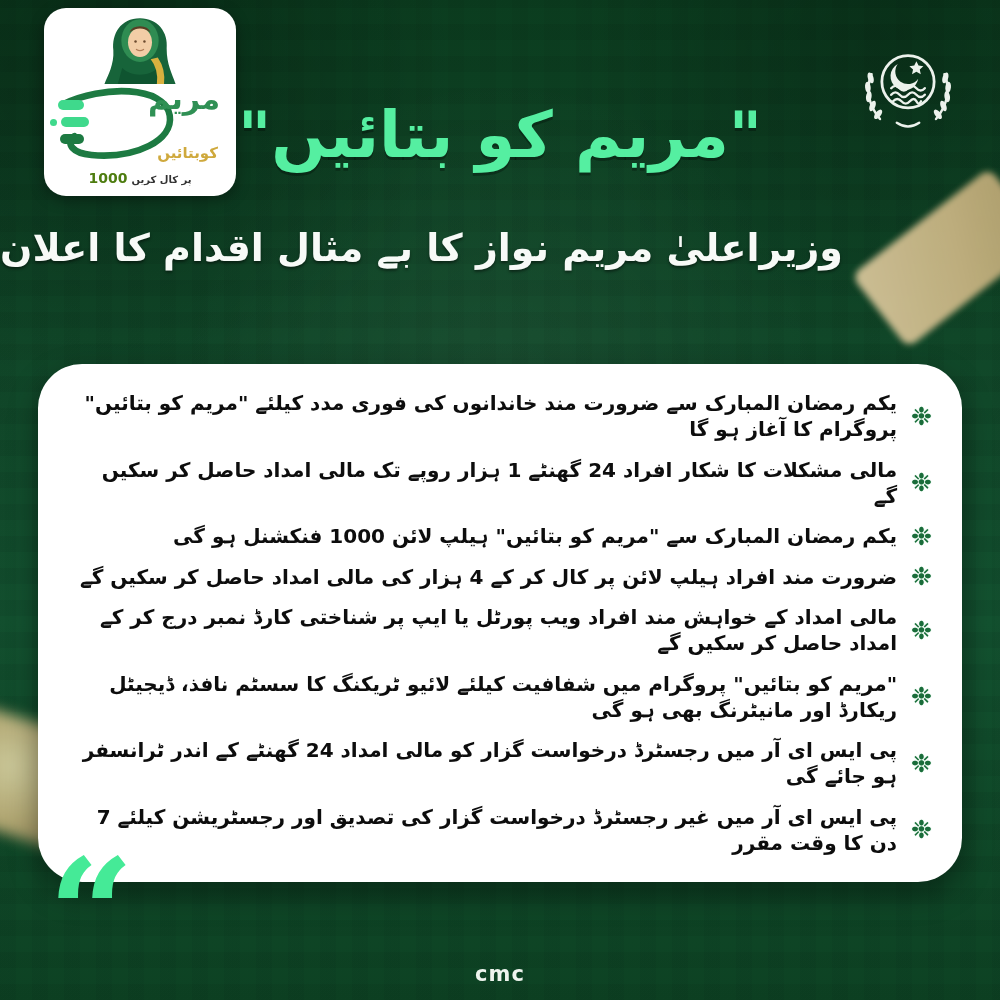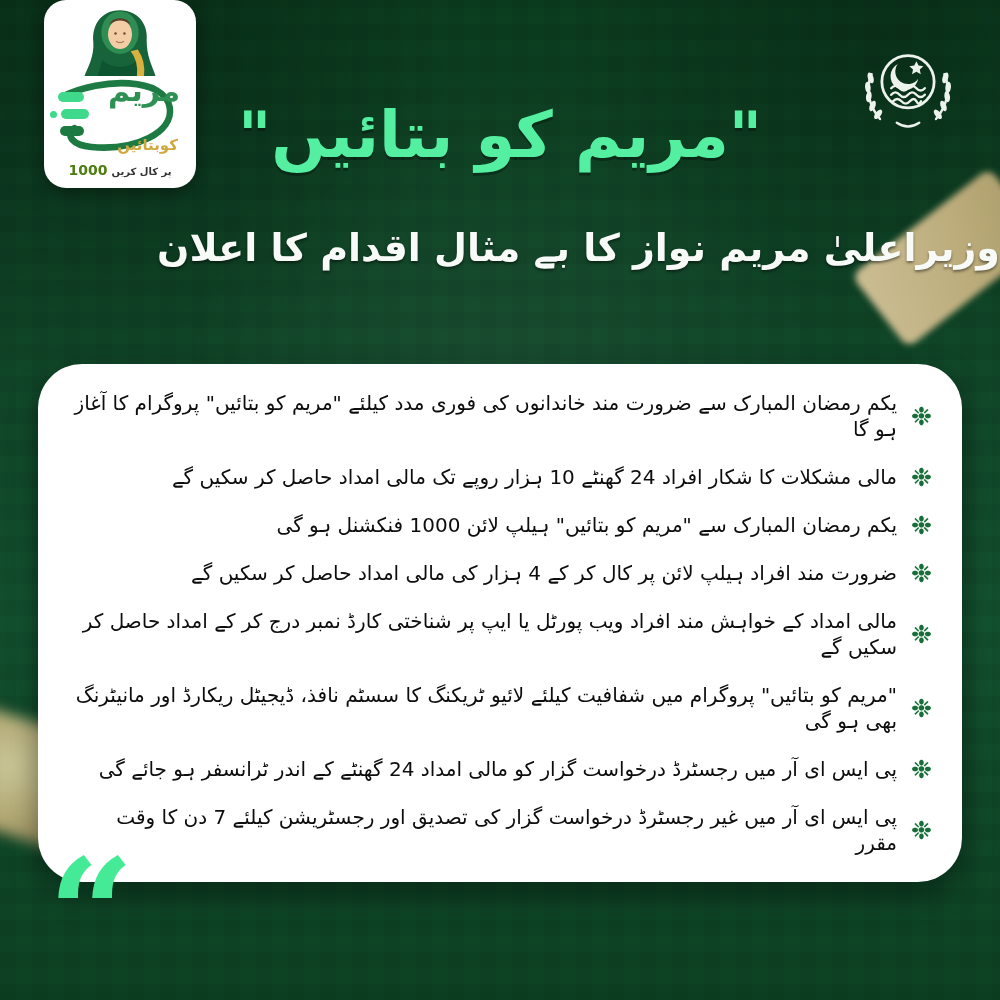--- a/index.html
+++ b/index.html
@@ -18,22 +18,22 @@
   
   .note{position:absolute;pointer-events:none;}
   .note-tr{right:-36px;top:212px;width:175px;height:92px;border-radius:10px;
     background:linear-gradient(115deg,#dcc99e,#ccb785 55%,#b7a26e);
     transform:rotate(-38deg);filter:blur(3px);opacity:.92;}
   .note-bl{left:-44px;top:720px;width:125px;height:115px;border-radius:14px;
     background:radial-gradient(circle at 42% 42%,#ecdfae,#cdb77f 55%,#b5a06c 85%);
     transform:rotate(18deg);filter:blur(7px);opacity:.85;}
 
   
-  .logo-badge{position:absolute;left:44px;top:0;width:152px;height:188px;background:#fff;
-    border-radius:22px;box-shadow:0 4px 14px rgba(0,0,0,.35);overflow:hidden;}
+  .logo-badge{position:absolute;left:44px;top:8px;width:168px;height:188px;background:#fff;
+    border-radius:22px;box-shadow:0 4px 14px rgba(0,0,0,.35);overflow:hidden;padding-left:24px;}
   .logo-woman{position:absolute;left:50%;top:5px;transform:translateX(-50%);width:92px;height:80px;}
   .logo-swoosh{position:absolute;left:6px;top:66px;width:132px;height:98px;}
   .logo-title1{position:absolute;right:16px;top:76px;font-size:30px;font-weight:800;color:#2f9054;direction:rtl;line-height:1;}
   .logo-title2{position:absolute;right:18px;top:110px;font-size:15px;font-weight:700;color:#cfa93d;direction:rtl;line-height:1;margin-top:28px;}
   .logo-dashes{position:absolute;left:6px;top:92px;width:44px;}
   .logo-dashes .d1{display:block;width:26px;height:10px;border-radius:6px;background:#3fd98c;margin:0 0 7px 8px;}
   .logo-dashes .d2{display:flex;align-items:center;gap:4px;margin-bottom:7px;}
   .logo-dashes .dot{width:7px;height:7px;border-radius:50%;background:#3fd98c;}
   .logo-dashes .bar{width:28px;height:10px;border-radius:6px;background:#3fd98c;}
   .logo-dashes .d3{display:block;width:24px;height:10px;border-radius:6px;background:#1d7a42;margin-left:10px;}
@@ -41,31 +41,31 @@
   .logo-tagline .num{font-size:14px;font-weight:800;color:#4d7c0f;}
   .logo-tagline .txt{font-size:10px;font-weight:600;color:#333;direction:rtl;}
 
   
   .crest{position:absolute;right:36px;top:34px;width:112px;height:114px;}
 
   
   .headline{position:absolute;left:0;right:0;top:102px;text-align:center;direction:rtl;
     font-size:64px;font-weight:800;color:#55efa1;letter-spacing:1px;line-height:1.05;
     text-shadow:0 3px 0 rgba(0,0,0,.28);}
-  .subtitle{position:absolute;left:0;right:0;top:226px;text-align:right;direction:rtl;
+  .subtitle{position:absolute;left:0;right:0;top:226px;text-align:left;direction:rtl;
     font-size:38px;font-weight:700;color:#f7faf7;text-shadow:0 2px 3px rgba(0,0,0,.45);}
 
   
   .card{position:absolute;left:38px;top:364px;width:924px;height:518px;background:#fff;
     border-radius:44px;box-shadow:0 12px 30px rgba(0,0,0,.4);
     box-sizing:border-box;padding:26px 30px 26px 34px;
     display:flex;flex-direction:column;justify-content:space-between;}
   .bullet-row{display:flex;direction:rtl;align-items:center;gap:14px;min-height:0;}
   .orn{flex:0 0 auto;font-size:25px;line-height:1;color:#1a6c3a;text-shadow:0 0 1px #7fc89a;}
-  .btxt{font-size:20px;font-weight:400;color:#0d0d0d;line-height:1.3;text-align:right;}
+  .btxt{font-size:20px;font-weight:700;color:#0d0d0d;line-height:1.3;text-align:right;}
 
   
   .quotes{position:absolute;left:48px;top:846px;font-size:150px;line-height:.9;font-weight:800;
     color:#45ea97;font-family:"DejaVu Serif",serif;pointer-events:none;}
 
   .footer-brand{position:absolute;left:0;right:0;bottom:14px;text-align:center;
     font-size:21px;font-weight:800;color:#eef4ee;letter-spacing:1px;}
 </style>
 </head>
 <body>
@@ -138,21 +138,21 @@
   <div class="headline">"مریم کو بتائیں"</div>
   <div class="subtitle">وزیراعلیٰ مریم نواز کا بے مثال اقدام کا اعلان</div>
 
   <div class="card">
     <div class="bullet-row">
       <span class="orn">❉</span>
       <span class="btxt">یکم رمضان المبارک سے ضرورت مند خاندانوں کی فوری مدد کیلئے "مریم کو بتائیں" پروگرام کا آغاز ہو گا</span>
     </div>
     <div class="bullet-row">
       <span class="orn">❉</span>
-      <span class="btxt">مالی مشکلات کا شکار افراد 24 گھنٹے 10 ہزار روپے تک مالی امداد حاصل کر سکیں گے</span>
+      <span class="btxt">مالی مشکلات کا شکار افراد 24 گھنٹے 1 ہزار روپے تک مالی امداد حاصل کر سکیں گے</span>
     </div>
     <div class="bullet-row">
       <span class="orn">❉</span>
       <span class="btxt">یکم رمضان المبارک سے "مریم کو بتائیں" ہیلپ لائن 1000 فنکشنل ہو گی</span>
     </div>
     <div class="bullet-row">
       <span class="orn">❉</span>
       <span class="btxt">ضرورت مند افراد ہیلپ لائن پر کال کر کے 4 ہزار کی مالی امداد حاصل کر سکیں گے</span>
     </div>
     <div class="bullet-row">
@@ -168,13 +168,14 @@
       <span class="btxt">پی ایس ای آر میں رجسٹرڈ درخواست گزار کو مالی امداد 24 گھنٹے کے اندر ٹرانسفر ہو جائے گی</span>
     </div>
     <div class="bullet-row">
       <span class="orn">❉</span>
       <span class="btxt">پی ایس ای آر میں غیر رجسٹرڈ درخواست گزار کی تصدیق اور رجسٹریشن کیلئے 7 دن کا وقت مقرر</span>
     </div>
   </div>
 
   <div class="quotes">“</div>
 
+  <div class="footer-brand">cmc</div>
 </div>
 
 </body></html>

